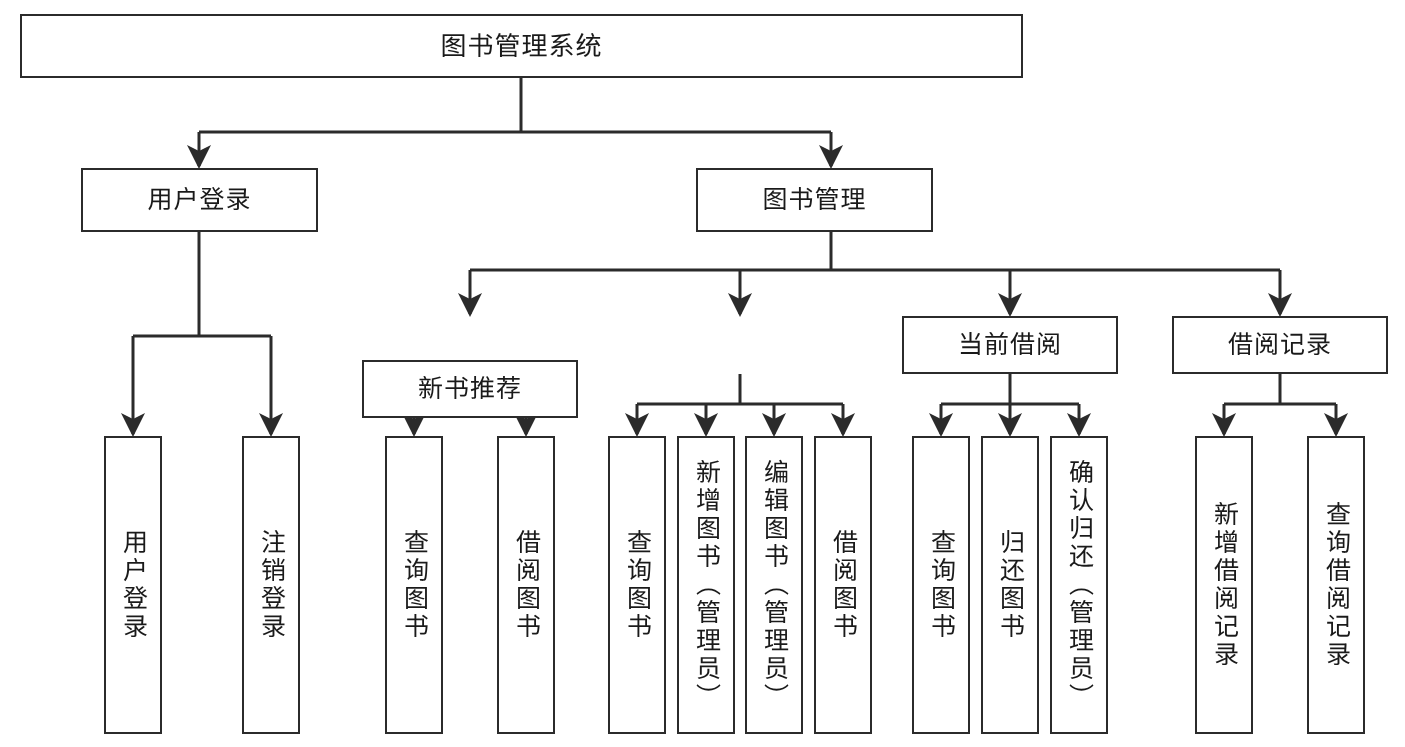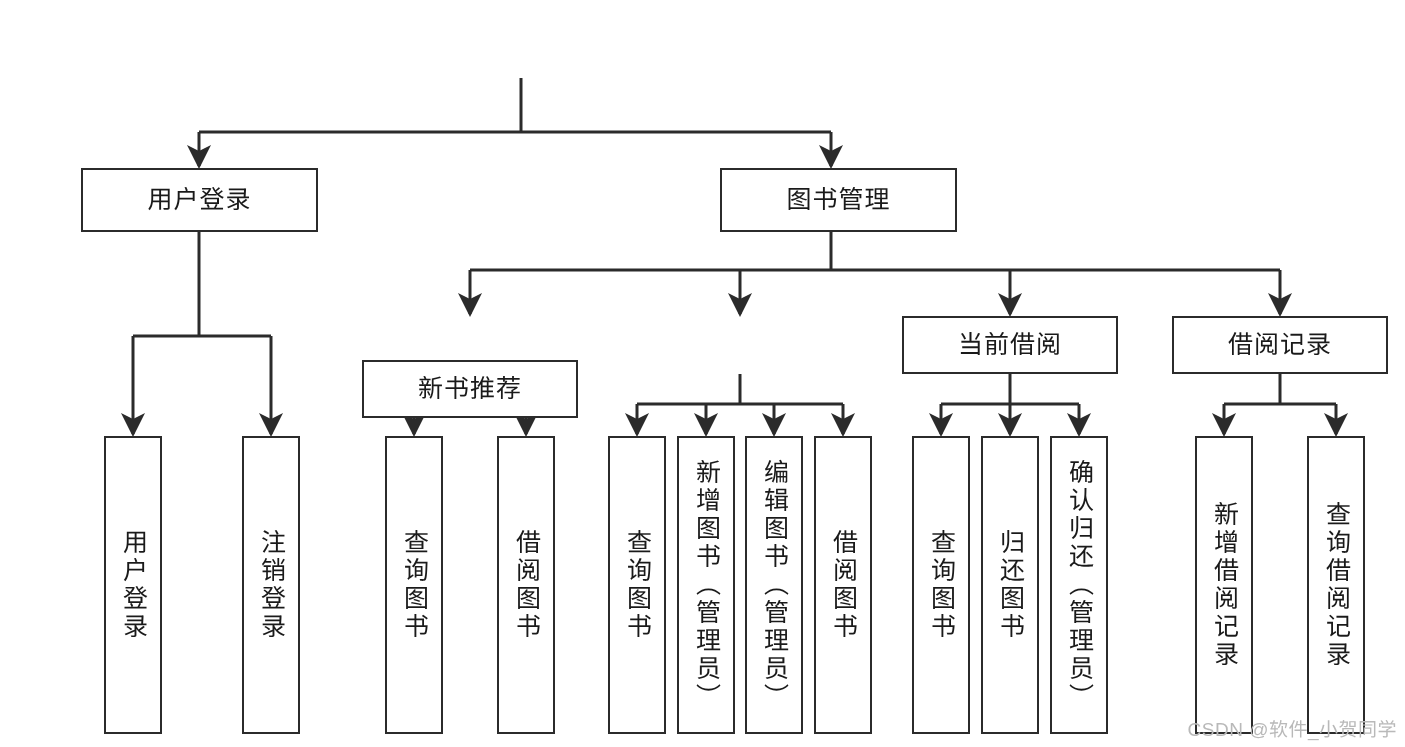--- a/index.html
+++ b/index.html
@@ -121,25 +121,28 @@
       <path d="M 1010 404 L 1010 434" marker-end="url(#arrow)"></path>
       <path d="M 1079 404 L 1079 434" marker-end="url(#arrow)"></path>
 
       <path d="M 1280 374 L 1280 404"></path>
       <path d="M 1224 404 L 1336 404"></path>
       <path d="M 1224 404 L 1224 434" marker-end="url(#arrow)"></path>
       <path d="M 1336 404 L 1336 434" marker-end="url(#arrow)"></path>
     </g>
   </svg>
 
+  <div class="node horiz root" style="left:20px; top:14px; width:1003px; height:64px;">
+    <span class="node-label">图书管理系统</span>
+  </div>
 
   <div class="node horiz" style="left:81px; top:168px; width:237px; height:64px;">
     <span class="node-label">用户登录</span>
   </div>
-  <div class="node horiz" style="left:720px; top:168px; width:237px; height:64px;">
+  <div class="node horiz" style="left:696px; top:168px; width:237px; height:64px;">
     <span class="node-label">图书管理</span>
   </div>
 
   <div class="node horiz" style="left:362px; top:316px; width:216px; height:58px;margin-top:44px;">
     <span class="node-label">新书推荐</span>
   </div>
   <div class="node horiz" style="left:1172px; top:316px; width:216px; height:58px;">
     <span class="node-label">借阅记录</span>
   </div>
   <div class="node horiz" style="left:902px; top:316px; width:216px; height:58px;">
@@ -183,15 +186,14 @@
     <span class="node-label">确认归还（管理员）</span>
   </div>
 
   <div class="node vert" style="left:1195px; top:436px; width:58px; height:298px;">
     <span class="node-label">新增借阅记录</span>
   </div>
   <div class="node vert" style="left:1307px; top:436px; width:58px; height:298px;">
     <span class="node-label">查询借阅记录</span>
   </div>
 
-  <div id="watermark">CSDN @软件_小贺同学</div>
 
 </div>
 
 </body></html>

